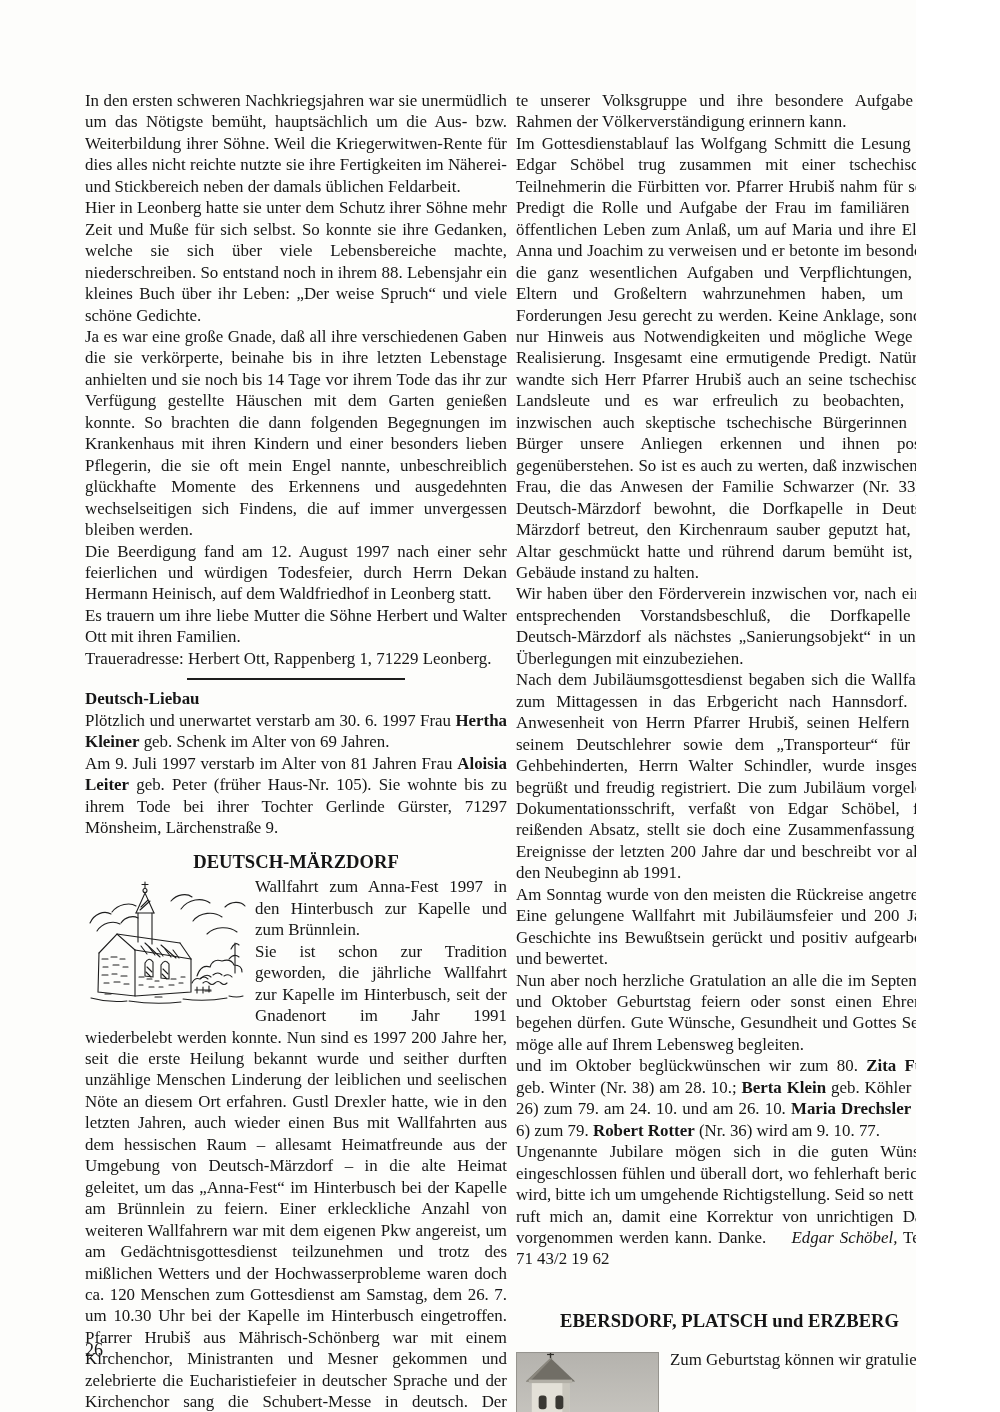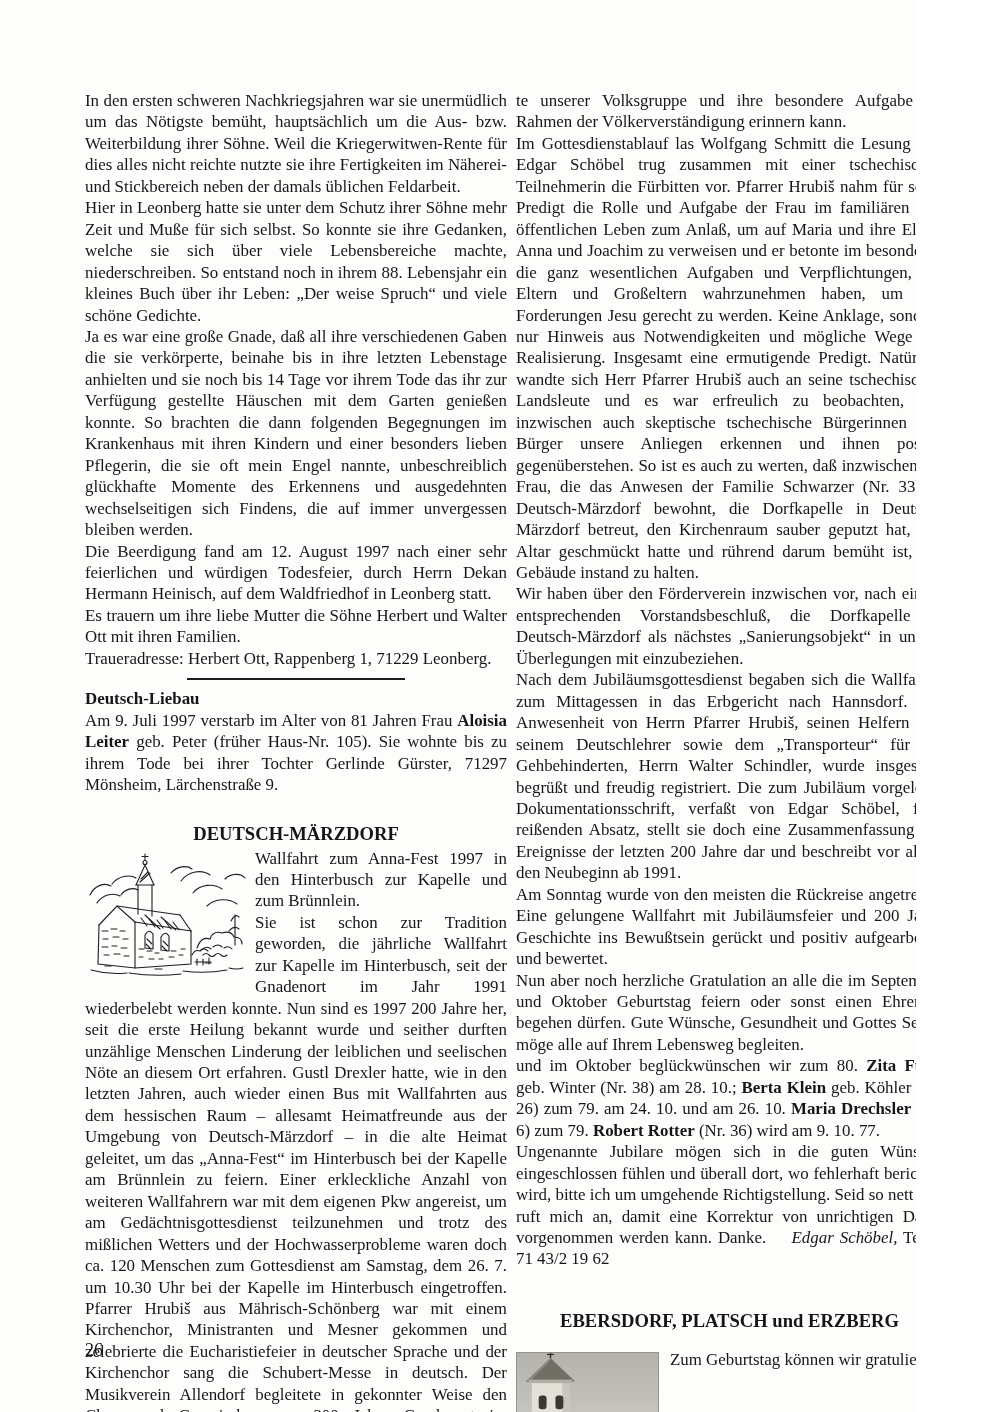--- a/index.html
+++ b/index.html
@@ -6,21 +6,21 @@
   .page{position:relative;width:916px;height:1412px;background:#fdfdfb;color:#161616;
         font-family:"Liberation Serif","DejaVu Serif",serif;overflow:hidden;}
   .columns{position:absolute;left:85px;top:90px;width:858px;display:flex;gap:9px;}
   .col-left{width:422px;}
   .col-right{width:427px;}
   .para{margin:0;text-align:justify;font-size:16.9px;line-height:21.45px;
         hyphens:auto;-webkit-hyphens:auto;overflow-wrap:break-word;}
   .para b{font-weight:bold;}
   .divider{border:none;border-top:2.5px solid #1d1d1d;width:218px;margin:9px auto 8px auto;}
   .section-head{font-weight:bold;font-size:18.6px;line-height:22px;text-align:center;margin:0;}
-  .maerzdorf-head{margin-top:27px;margin-bottom:3px;}
+  .maerzdorf-head{margin-top:13px;margin-bottom:3px;}
   .ebersdorf-head{margin-top:40px;margin-bottom:17px;}
   .flow{position:relative;}
   .sketch-float{float:left;width:162px;height:125px;margin:3px 8px 4px 0;}
   .photo-float{float:left;width:143px;height:148px;margin:3px 11px 3px 0;}
   .page-number{position:absolute;left:85px;top:1340px;font-size:18px;}
   .scan-artifact{position:absolute;border-radius:2px;}
   .artifact-1{left:992px;top:618px;width:3px;height:48px;background:#d9d9d4;}
   .artifact-2{left:990px;top:1008px;width:4px;height:66px;background:#d3d3cd;}
 </style>
 </head>
@@ -36,20 +36,21 @@
           <p class="para"><span>Ja es war eine große Gnade, daß all ihre verschiedenen Gaben die sie verkörperte, beinahe bis in ihre letzten Lebenstage anhielten und sie noch bis 14 Tage vor ihrem Tode das ihr zur Verfügung gestellte Häuschen mit dem Garten genießen konnte. So brachten die dann folgenden Begegnungen im Krankenhaus mit ihren Kindern und einer besonders lieben Pflegerin, die sie oft mein Engel nannte, unbeschreiblich glückhafte Momente des Erkennens und ausgedehnten wechselseitigen sich Findens, die auf immer unvergessen bleiben werden.</span></p>
           <p class="para"><span>Die Beerdigung fand am 12. August 1997 nach einer sehr feierlichen und würdigen Todesfeier, durch Herrn Dekan Hermann Heinisch, auf dem Waldfriedhof in Leonberg statt.</span></p>
           <p class="para"><span>Es trauern um ihre liebe Mutter die Söhne Herbert und Walter Ott mit ihren Familien.</span></p>
           <p class="para"><span>Traueradresse: Herbert Ott, Rappenberg 1, 71229 Leonberg.</span></p>
         </div>
 
       <hr class="divider">
 
       <div class="flow">
           <p class="para"><b>Deutsch-Liebau</b></p>
+          <p class="para"><span>Plötzlich und unerwartet verstarb am 30. 6. 1997 Frau </span><b>Hertha Kleiner</b><span> geb. Schenk im Alter von 69 Jahren.</span></p>
           <p class="para"><span>Am 9. Juli 1997 verstarb im Alter von 81 Jahren Frau </span><b>Aloisia Leiter</b><span> geb. Peter (früher Haus-Nr. 105). Sie wohnte bis zu ihrem Tode bei ihrer Tochter Gerlinde Gürster, 71297 Mönsheim, Lärchenstraße 9.</span></p>
         </div>
 
       <h2 class="section-head maerzdorf-head">DEUTSCH-MÄRZDORF</h2>
 
       <div class="flow">
         <div class="sketch-float">
           <svg viewBox="0 0 162 125" width="162" height="125">
             <g stroke="#1e1e1e" fill="none" stroke-width="1.1" stroke-linecap="round">
               <path d="M5,44 C9,35 19,31 26,35"></path>

